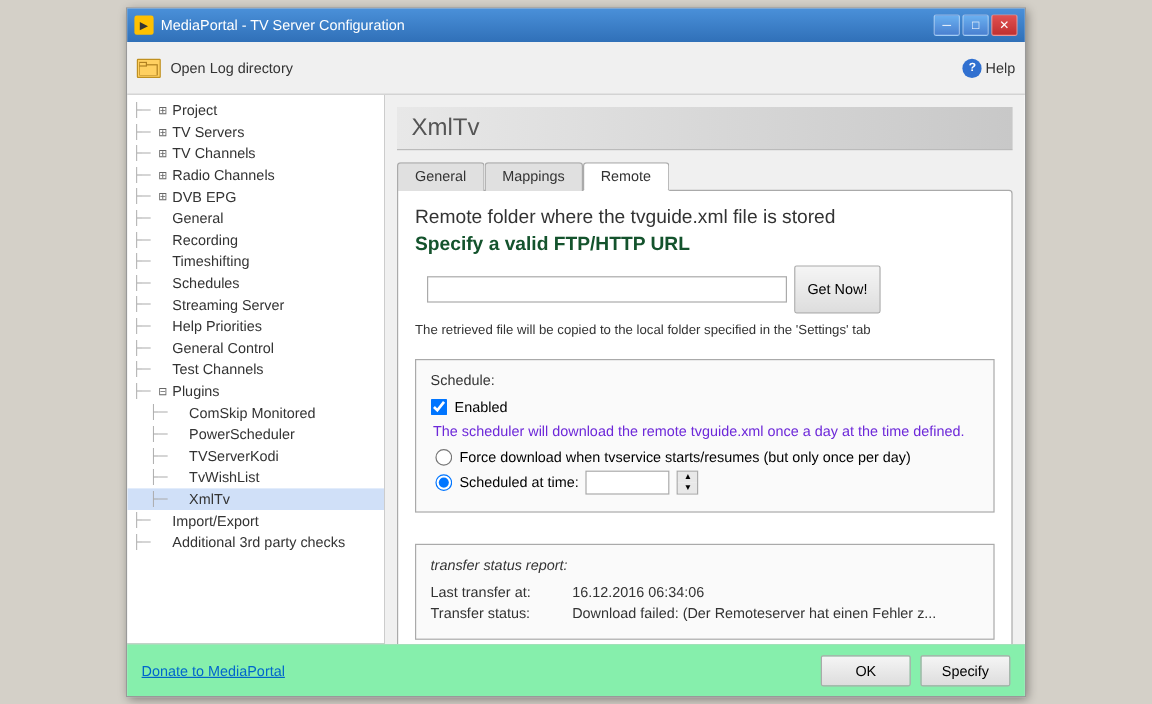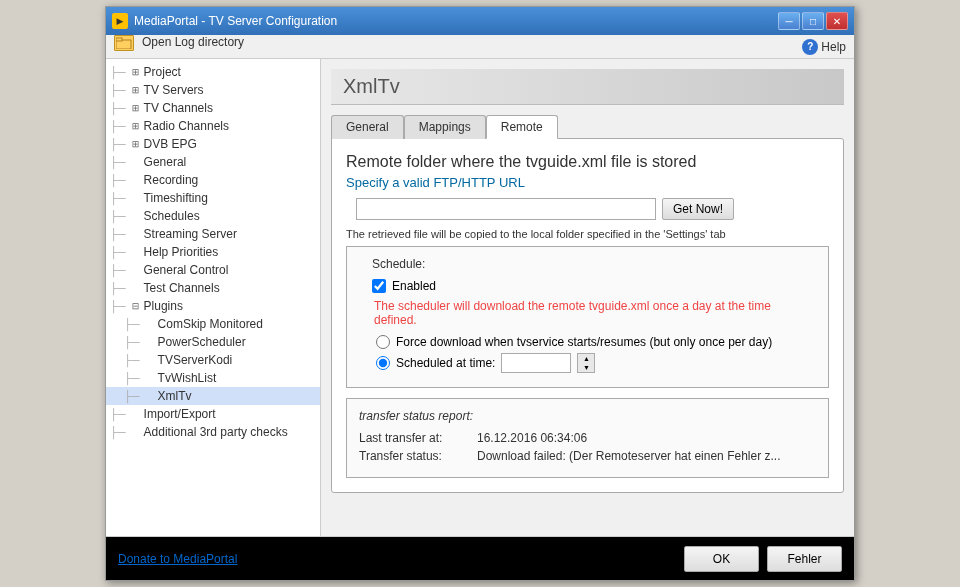--- a/index.html
+++ b/index.html
@@ -72,22 +72,23 @@
       border-radius: 2px;
     }
     .win-btn.close-btn {
       background: linear-gradient(to bottom, #e05050, #c03030);
     }
 
     
     .toolbar {
       background: #f0f0f0;
       border-bottom: 1px solid #ccc;
-      height: 24px;
-      display: flex;
+      height: 44px;
+      display: flex;
+      align-items: center;
       padding: 0 8px;
       gap: 8px;
       flex-shrink: 0;
     }
     .toolbar-folder-icon {
       width: 20px;
       height: 16px;
       background: #ffd060;
       border: 1px solid #c09020;
       border-radius: 1px;
@@ -216,80 +217,80 @@
       border-radius: 0 3px 3px 3px;
       margin-top: -1px;
     }
 
     .section-desc {
       font-size: 16px;
       color: #333;
       margin-bottom: 4px;
     }
     .section-label-bold {
-      font-weight: normal;
-      font-size: 13px;
-      color: #0369a1;
+      font-weight: bold;
+      font-size: 16px;
+      color: #14532d;
       margin-bottom: 8px;
     }
 
     .url-row {
       display: flex;
       align-items: center;
       gap: 6px;
       margin-bottom: 8px;
       padding-left: 10px;
     }
     .url-input {
       width: 300px;
       height: 22px;
       border: 1px solid #aaa;
       padding: 2px 4px;
       font-size: 12px;
       background: white;
     }
     .get-now-btn {
-      height: 22px;
+      height: 40px;
       padding: 0 10px;
       border: 1px solid #aaa;
       background: linear-gradient(to bottom, #f5f5f5, #ddd);
       font-size: 12px;
       cursor: pointer;
       border-radius: 2px;
       text-align: center;
     }
 
     .copy-note {
       font-size: 11px;
       color: #333;
-      margin-bottom: 6px;
+      margin-bottom: 18px;
     }
 
     
     .group-box {
       border: 1px solid #aaa;
-      padding: 10px 25px;
-      margin-bottom: 10px;
+      padding: 10px 12px;
+      margin-bottom: 26px;
       background: #fafafa;
     }
     .group-legend {
       font-size: 12px;
       color: #333;
       margin-bottom: 8px;
       font-weight: normal;
     }
     .checkbox-row {
       display: flex;
       gap: 6px;
       margin-bottom: 6px;
     }
     .checkbox-row input[type="checkbox"] { width: 14px; height: 14px; }
     .scheduler-note {
       font-size: 12px;
-      color: #ef4444;
+      color: #6d28d9;
       margin-bottom: 8px;
       padding-left: 2px;
     }
     .radio-row {
       display: flex;
       align-items: center;
       gap: 6px;
       margin-bottom: 4px;
       padding-left: 4px;
     }
@@ -345,21 +346,21 @@
       color: #333;
       flex-shrink: 0;
     }
     .transfer-value {
       color: #333;
     }
 
     
     .bottom-bar {
       height: 44px;
-      background: #000000;
+      background: #86efac;
       border-top: 1px solid #ccc;
       display: flex;
       align-items: center;
       padding: 0 12px;
       flex-shrink: 0;
     }
     .donate-link {
       color: #0066cc;
       text-decoration: underline;
       cursor: pointer;
@@ -581,16 +582,16 @@
           </div>
         </div>
       </div>
     </div>
   </div>
 
   <div class="bottom-bar">
     <a class="donate-link">Donate to MediaPortal</a>
     <div class="bottom-buttons">
       <button class="dialog-btn">OK</button>
-      <button class="dialog-btn">Fehler</button>
+      <button class="dialog-btn">Specify</button>
     </div>
   </div>
 </div>
 
 </body></html>

